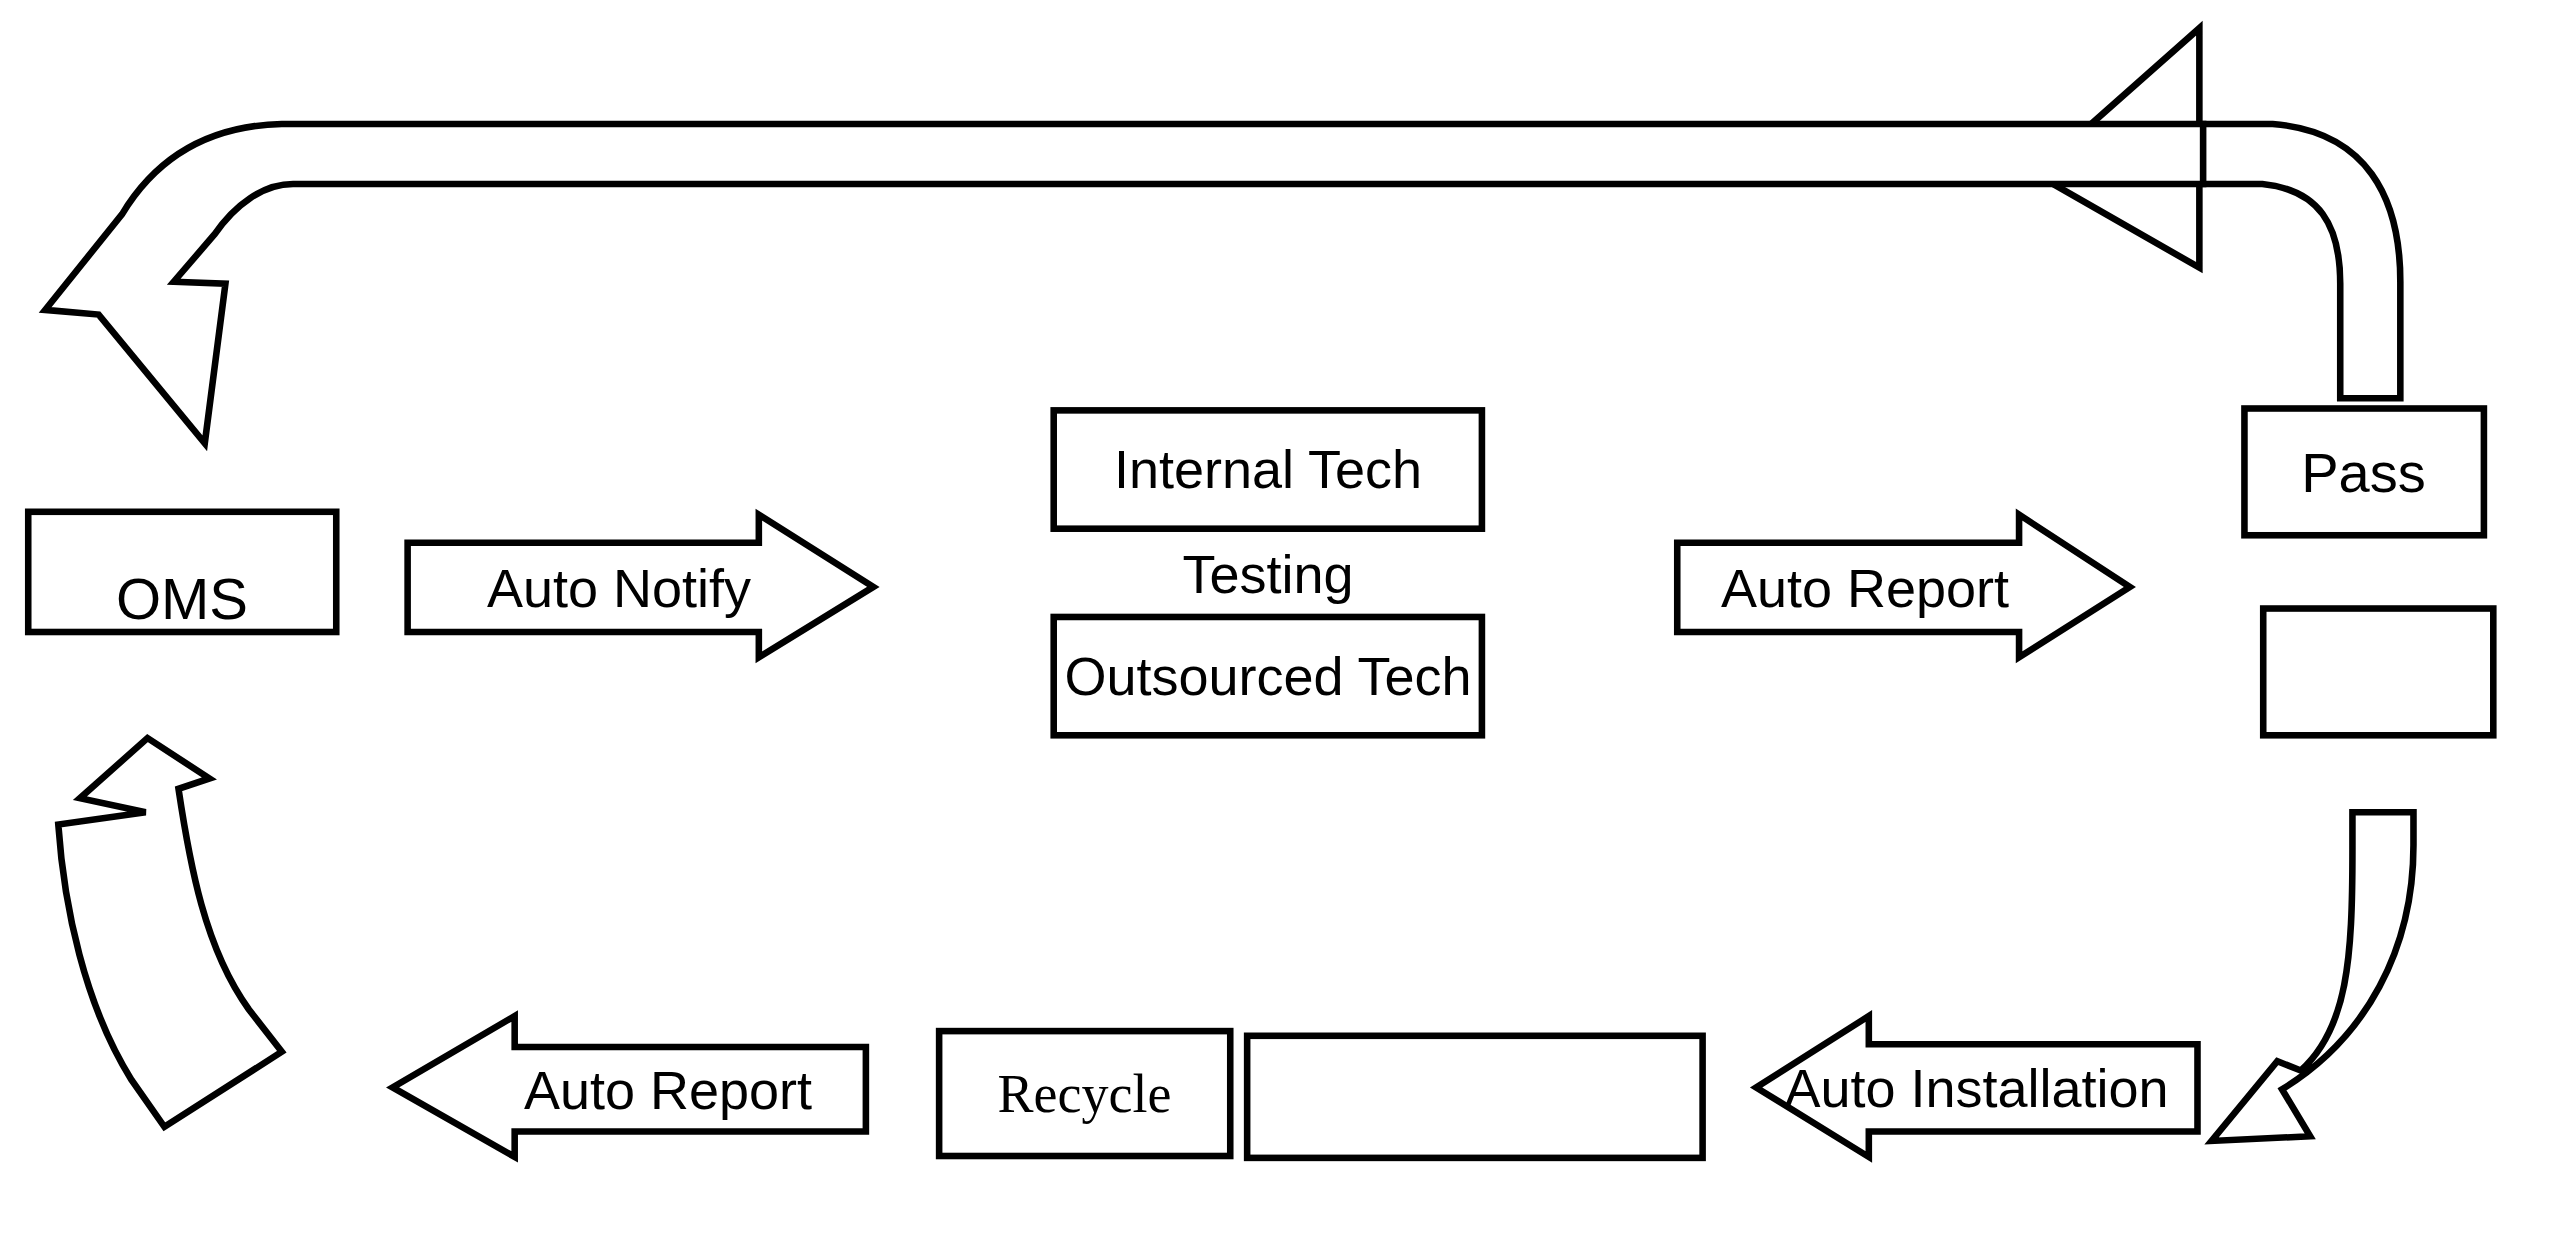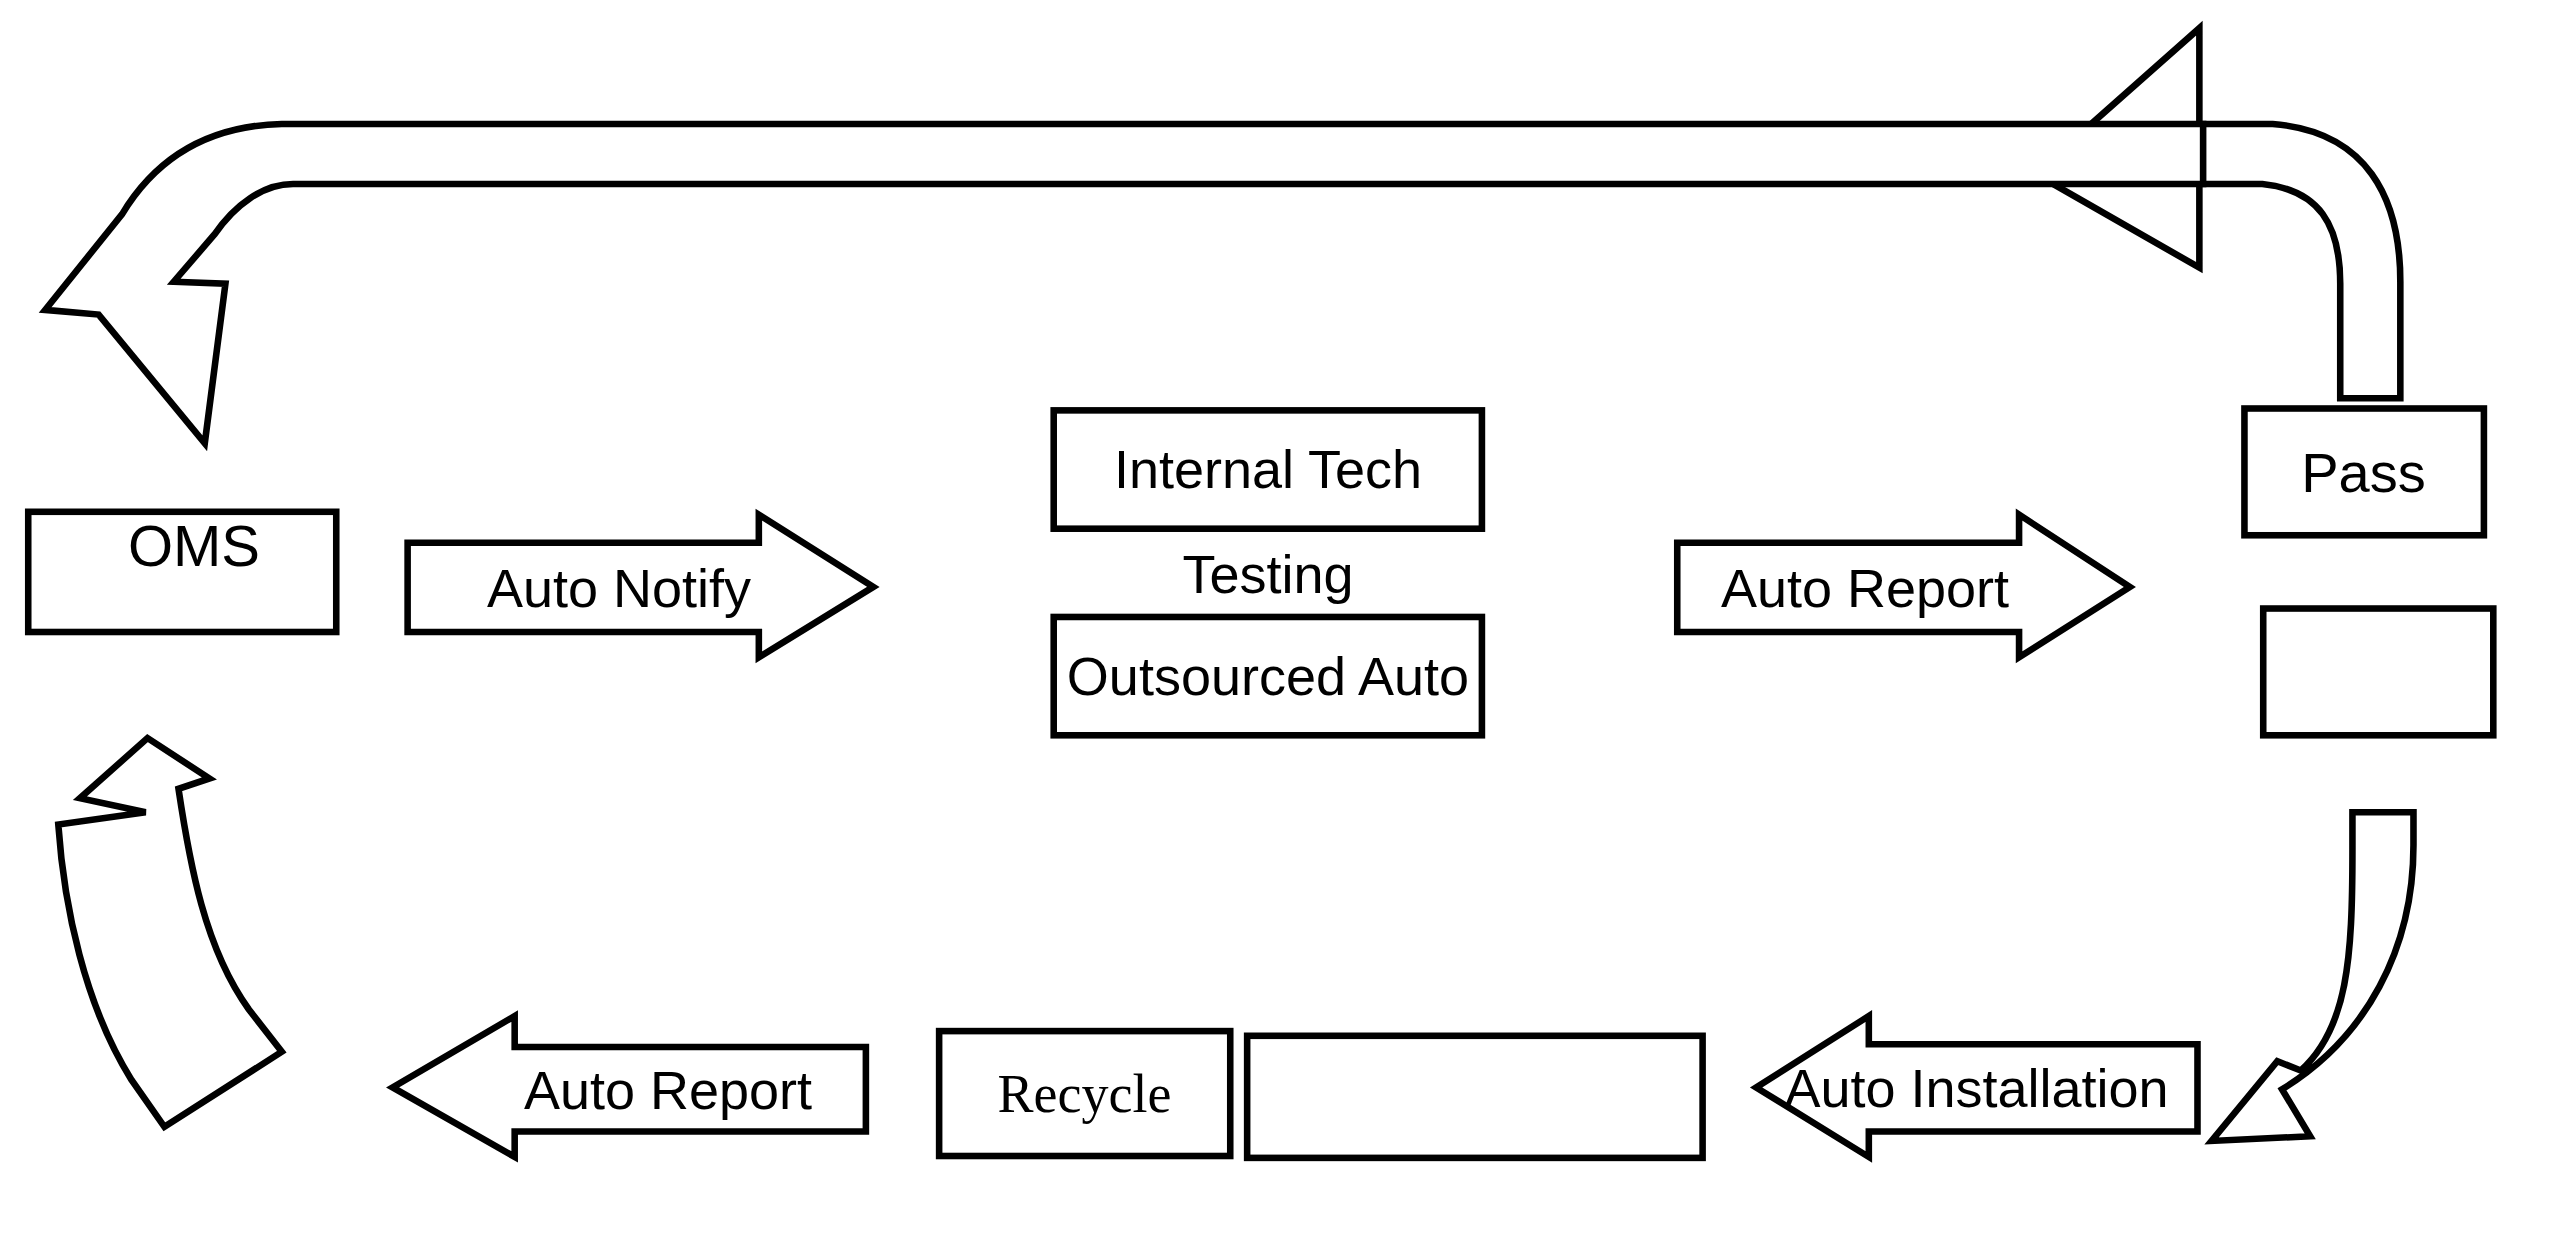--- a/index.html
+++ b/index.html
@@ -143,38 +143,38 @@
     <path class="shape-outline" d="M 922,1115
              L 548,1115
              L 548,1082
              L 418,1158
              L 548,1232
              L 548,1205
              L 922,1205
              Z"></path>
   </svg>
 
-  <div style="position:absolute; left:40px; top:512px; width:308px; height:120px;
-              display:flex; align-items:flex-start; justify-content:center;">
+  <div style="position:absolute; left:28px; top:512px; width:308px; height:120px;
+              display:flex; align-items:flex-end; justify-content:center;">
     <span style="font-size:58px; color:#000;">OMS</span>
   </div>
 
   <div style="position:absolute; left:1054px; top:410px; width:428px; height:118px;
               display:flex; align-items:center; justify-content:center;">
     <span style="font-size:54px; color:#000;">Internal Tech</span>
   </div>
 
   <div style="position:absolute; left:1054px; top:531px; width:428px; height:86px;
               display:flex; align-items:center; justify-content:center;">
     <span style="font-size:54px; color:#000;">Testing</span>
   </div>
 
   <div style="position:absolute; left:1054px; top:617px; width:428px; height:118px;
               display:flex; align-items:center; justify-content:center;">
-    <span style="font-size:54px; color:#000;">Outsourced Auto</span>
+    <span style="font-size:54px; color:#000;">Outsourced Tech</span>
   </div>
 
   <div style="position:absolute; left:2244px; top:409px; width:239px; height:127px;
               display:flex; align-items:center; justify-content:center;">
     <span style="font-size:56px; color:#000;">Pass</span>
   </div>
 
 
   <div style="position:absolute; left:939px; top:1031px; width:291px; height:125px;
               display:flex; align-items:center; justify-content:center;font-family:Liberation Serif, serif;">

